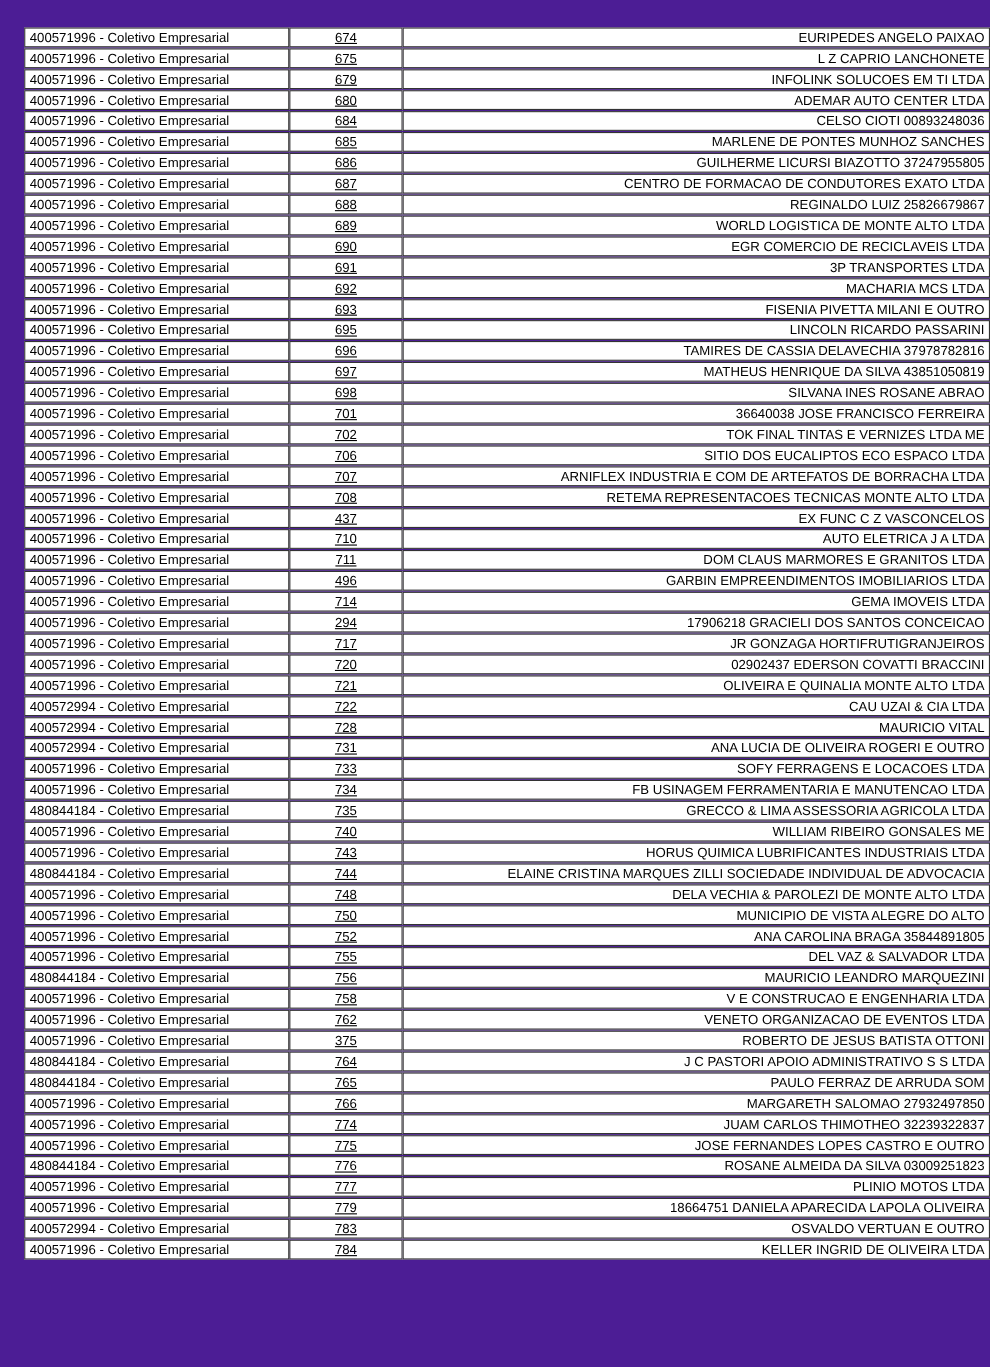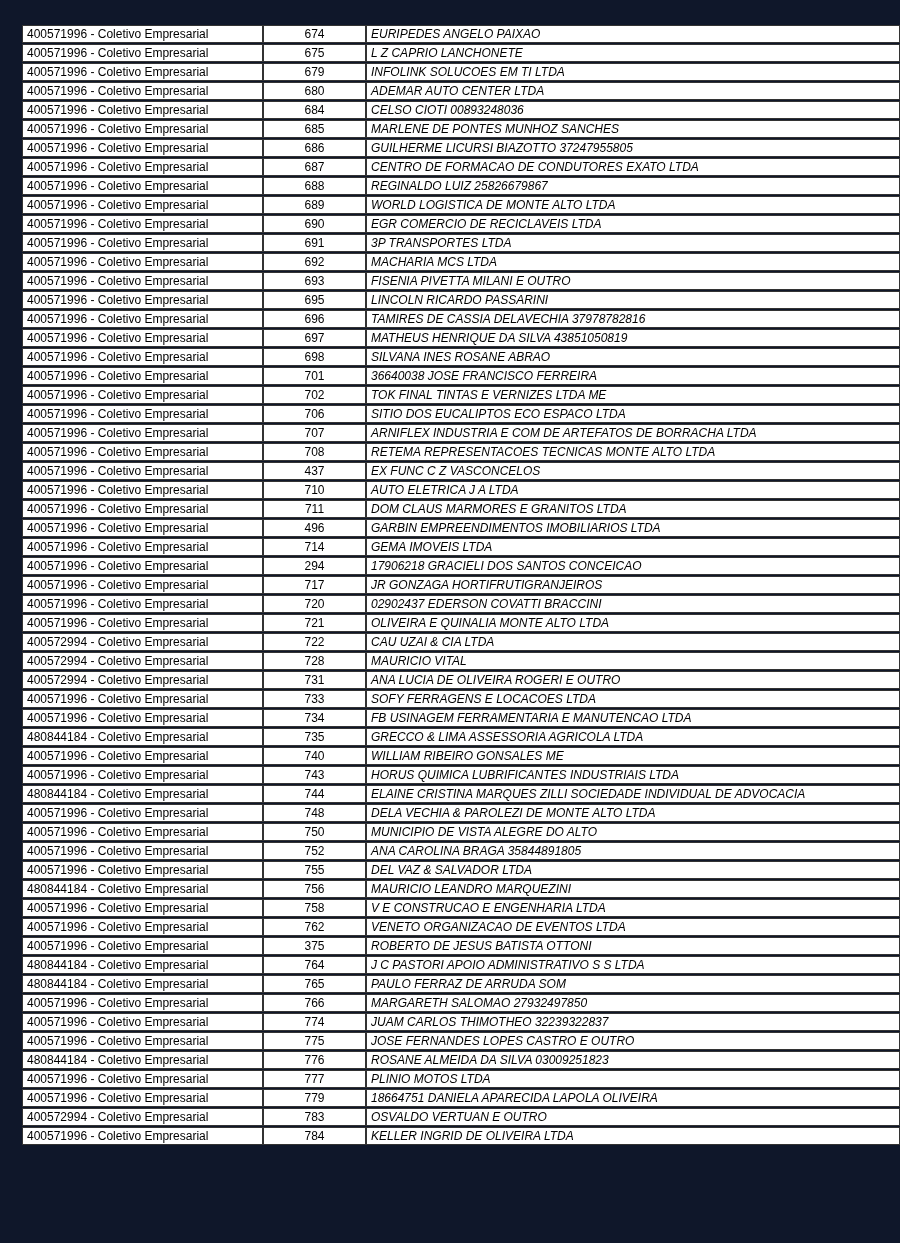--- a/index.html
+++ b/index.html
@@ -7,21 +7,21 @@
     padding: 0;
     background: #ffffff;
     width: 900px;
     height: 1243px;
     font-family: "Liberation Sans", sans-serif;
   }
   .page {
     position: relative;
     width: 900px;
     height: 1243px;
-    background: #0f172a;
+    background: #4c1d95;
     overflow: hidden;
   }
   table.records {
     position: absolute;
     left: 22px;
     top: 24px;
     border-collapse: separate;
     border-spacing: 0 1px;
     table-layout: fixed;
     width: 848px;
@@ -31,22 +31,22 @@
   table.records td {
     border: 1px solid #333333;
     height: 16px;
     padding: 0 4px;
     overflow: hidden;
     white-space: nowrap;
     background: #ffffff;
     line-height: 16px;
   }
   td.col-plan { width: 231px; text-align: left; }
-  td.col-code { width: 93px;  text-align: center; }
-  td.col-name { width: 524px; text-align: left; font-style: italic; }
+  td.col-code { width: 93px;  text-align: center; text-decoration: underline; }
+  td.col-name { width: 524px; text-align: right; }
 </style>
 </head>
 <body>
 
 <div class="page">
   <table class="records">
     <tbody>
         <tr>
     <td class="col-plan">400571996 - Coletivo Empresarial</td>
     <td class="col-code">674</td>

